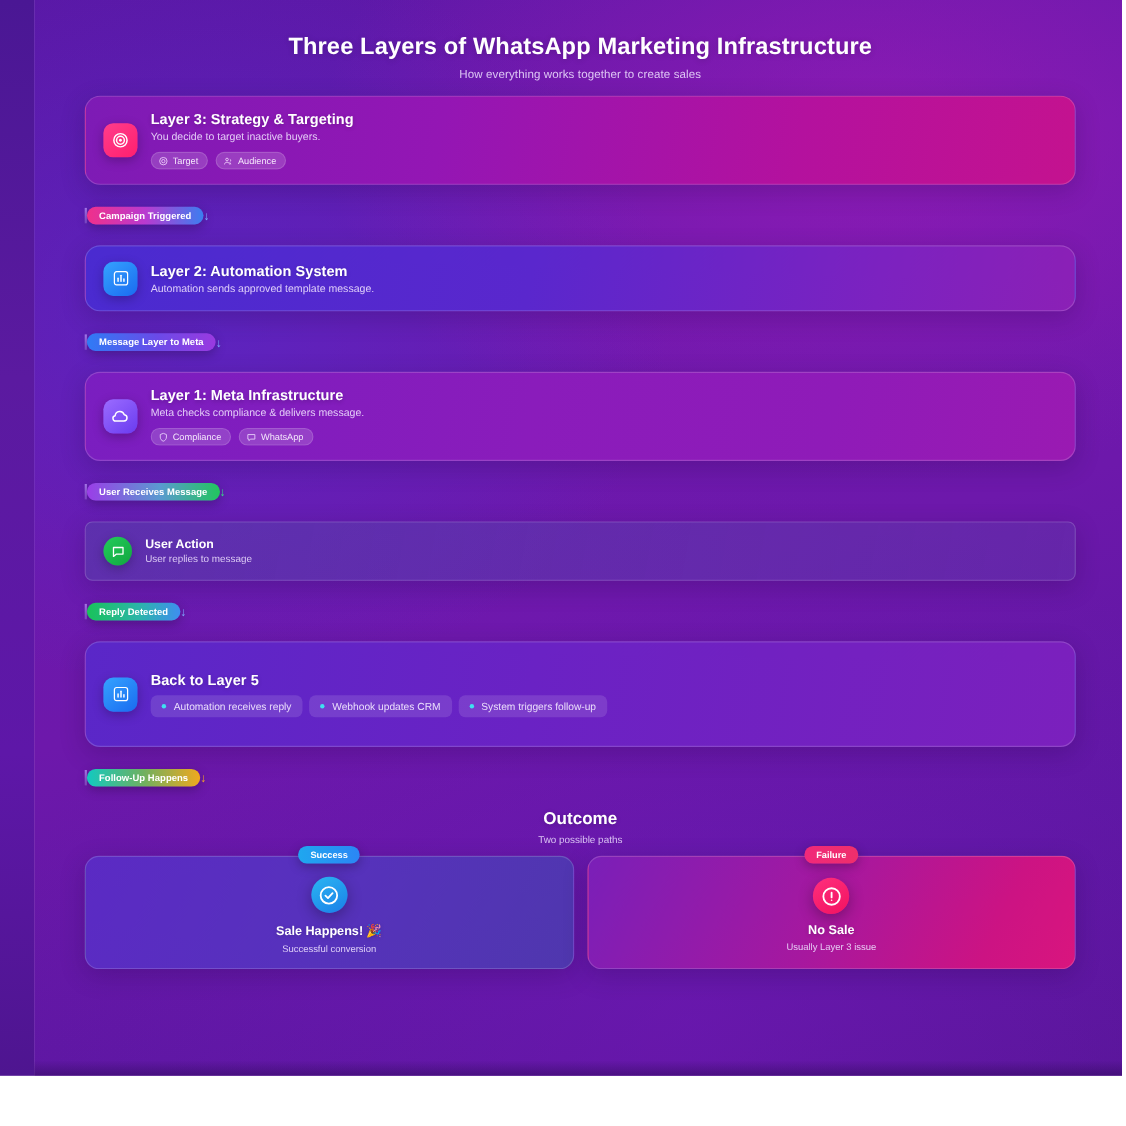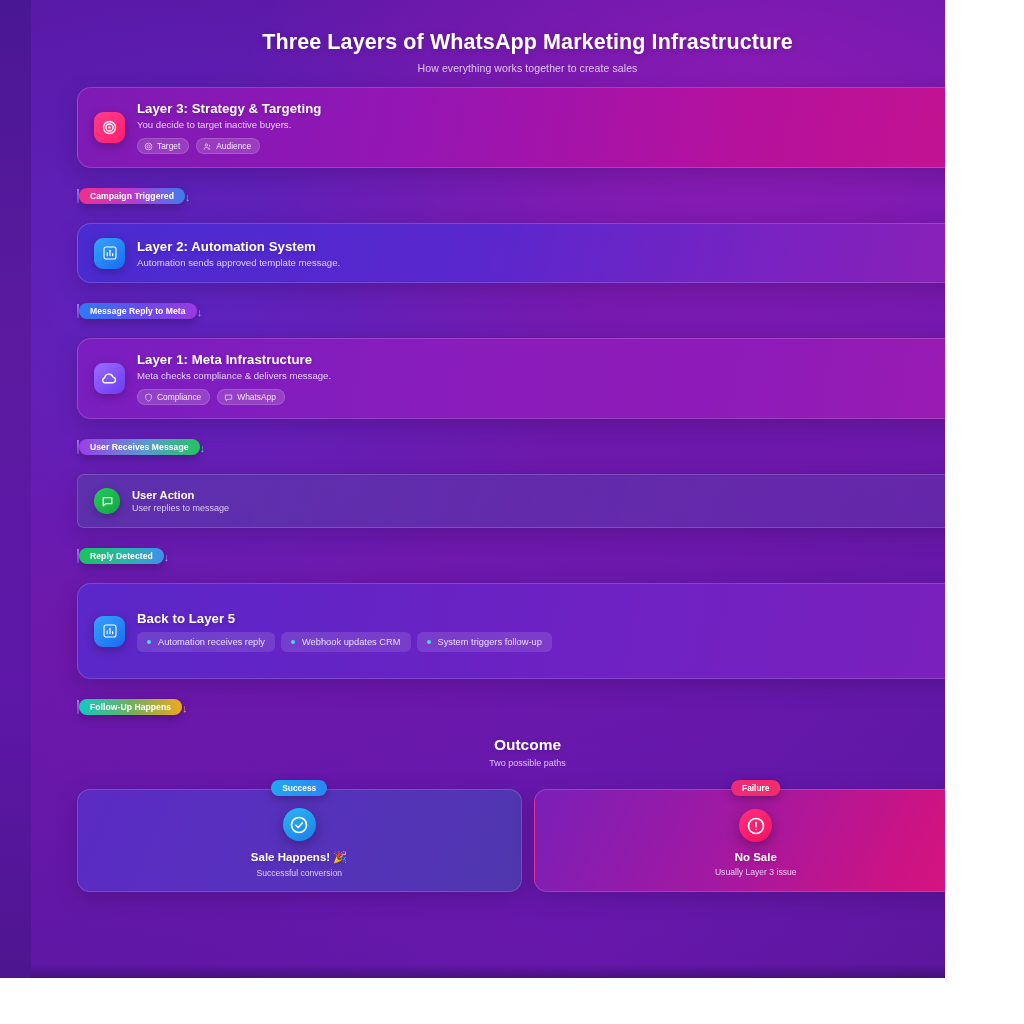--- a/index.html
+++ b/index.html
@@ -25,21 +25,21 @@
     left: 0; top: 0;
     width: 31px;
     height: 978px;
     background: linear-gradient(180deg, #4a1794 0%, #5b1aa0 35%, #5e17a8 70%, #4e1590 100%);
   }
 
   .panel {
     position: absolute;
     left: 31px;
     top: 0;
-    width: 914px;
+    width: 989px;
     height: 978px;
     overflow: hidden;
     background:
       radial-gradient(820px 520px at 78% 12%, rgba(168,28,186,0.55) 0%, rgba(168,28,186,0.0) 62%),
       radial-gradient(700px 560px at 16% 30%, rgba(78,46,208,0.50) 0%, rgba(78,46,208,0.0) 60%),
       radial-gradient(900px 700px at 60% 95%, rgba(120,25,190,0.45) 0%, rgba(120,25,190,0.0) 70%),
       linear-gradient(165deg, #5a18a6 0%, #6b19ad 30%, #6d18ab 55%, #5d17a2 80%, #551595 100%);
   }
 
   .panel-bottom-shade {
@@ -228,21 +228,21 @@
     color: #ffffff;
     text-shadow: 0 1px 5px rgba(0,0,0,0.2);
   }
   .outcome-sub {
     margin-top: 4px;
     font-size: 9px;
     color: rgba(236,222,255,0.85);
   }
 
   .outcome-grid {
-    margin-top: 21px;
+    margin-top: 10px;
     display: flex;
     gap: 12px;
   }
   .outcome-card {
     position: relative;
     flex: 1 1 0;
     border-radius: 13px;
     border: 1px solid rgba(255,255,255,0.16);
     box-shadow: 0 6px 22px rgba(30,0,60,0.22);
     min-height: 87px;
@@ -362,21 +362,21 @@
             </svg>
           </div>
           <div class="card-body">
             <div class="card-title">Layer 2: Automation System</div>
             <div class="card-desc">Automation sends approved template message.</div>
           </div>
         </div>
 
         <div class="connector">
           <div class="stem"></div>
-          <div class="conn-badge g-blue-purple">Message Reply to Meta</div>
+          <div class="conn-badge g-blue-purple">Message Layer to Meta</div>
           <div class="conn-arrow arrow-blue">↓</div>
         </div>
 
         <div class="card card-l1">
           <div class="card-icon icon-cloud">
             <svg width="17" height="17" viewBox="0 0 24 24" fill="none" stroke="#ffffff" stroke-width="1.9" stroke-linecap="round" stroke-linejoin="round">
               <path d="M6.5 18h10a4 4 0 0 0 .4-7.97A6 6 0 0 0 5.2 11.2 3.4 3.4 0 0 0 6.5 18z"></path>
             </svg>
           </div>
           <div class="card-body">

